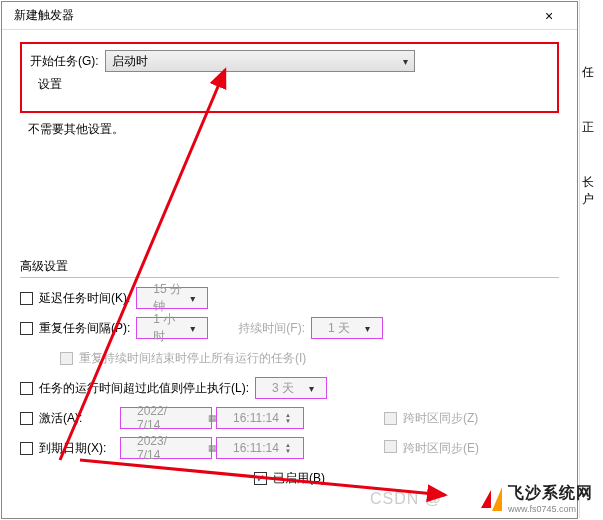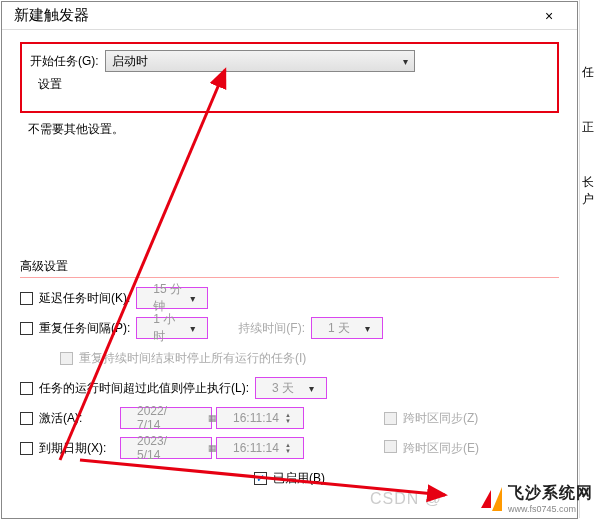--- a/index.html
+++ b/index.html
@@ -1,19 +1,19 @@
 <!DOCTYPE html>
 <html><head>
   <meta charset="utf-8">
   <style>
     * { box-sizing: border-box; margin: 0; padding: 0; }
     body { font-family: "Microsoft YaHei", "Segoe UI", sans-serif; font-size: 12px; background: #fff; width: 603px; height: 520px; position: relative; overflow: hidden; }
     .window { position: absolute; left: 1px; top: 1px; width: 577px; height: 518px; background: #fff; border: 1px solid #888; }
     .titlebar { display: flex; align-items: center; justify-content: space-between; height: 28px; padding: 0 8px; background: #fff; border-bottom: 1px solid #ddd; }
-    .titlebar .title { font-size: 15px; padding-left: 4px; }
+    .titlebar .title { font-size: 12px; padding-left: 4px; }
     .close-btn { width: 40px; height: 28px; display: flex; align-items: center; justify-content: center; font-size: 14px; cursor: pointer; }
     .content { padding: 12px 18px; }
     .row { display: flex; align-items: center; margin-bottom: 8px; }
     .label { min-width: 75px; }
     .red-box { border: 2px solid #e60012; padding: 6px 8px 10px 8px; margin-bottom: 6px; position: relative; }
     .dropdown { display: inline-flex; align-items: center; justify-content: space-between; border: 1px solid #888; background: #e8e8e8; height: 22px; padding: 0 6px; cursor: pointer; }
     .dropdown.main { width: 310px; background: linear-gradient(#f2f2f2, #e0e0e0); }
     .chevron { font-size: 10px; color: #333; }
     .settings-label { margin-left: 8px; margin-top: -4px; margin-bottom: 8px; }
     .info-text { margin: 8px 0 0 8px; color: #000; }
@@ -131,21 +131,21 @@
       <div style="margin-left:80px; display:flex; align-items:center;">
         <span class="checkbox disabled"></span>
         <span class="adv-label disabled">跨时区同步(Z)</span>
       </div>
     </div>
 
     <div class="adv-row">
       <span class="checkbox"></span>
       <span class="adv-label" style="min-width:75px">到期日期(X):</span>
       <div class="combo date-combo disabled">
-        <span class="combo-text">2023/ 5/14</span>
+        <span class="combo-text">2023/ 7/14</span>
         <span style="font-size:9px;color:#888;">▦▾</span>
       </div>
       <div class="combo time-combo disabled" style="margin-left:4px;">
         <span class="combo-text">16:11:14</span>
         <div class="spinner-btns">
             <span>▲</span>
             <span>▼</span>
           </div>
       </div>
       <div style="margin-left:80px; display:flex; ">

